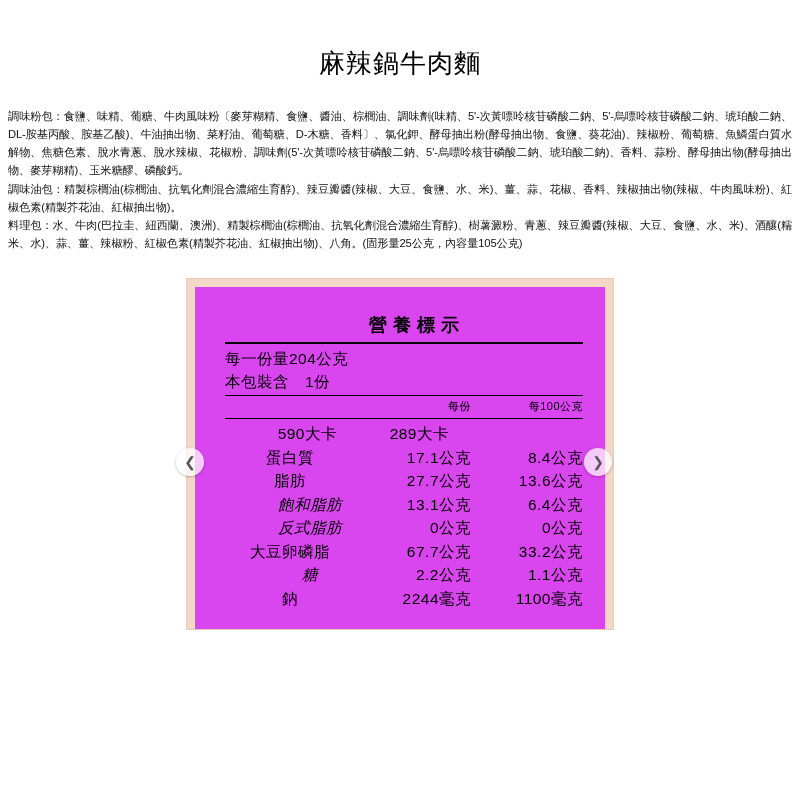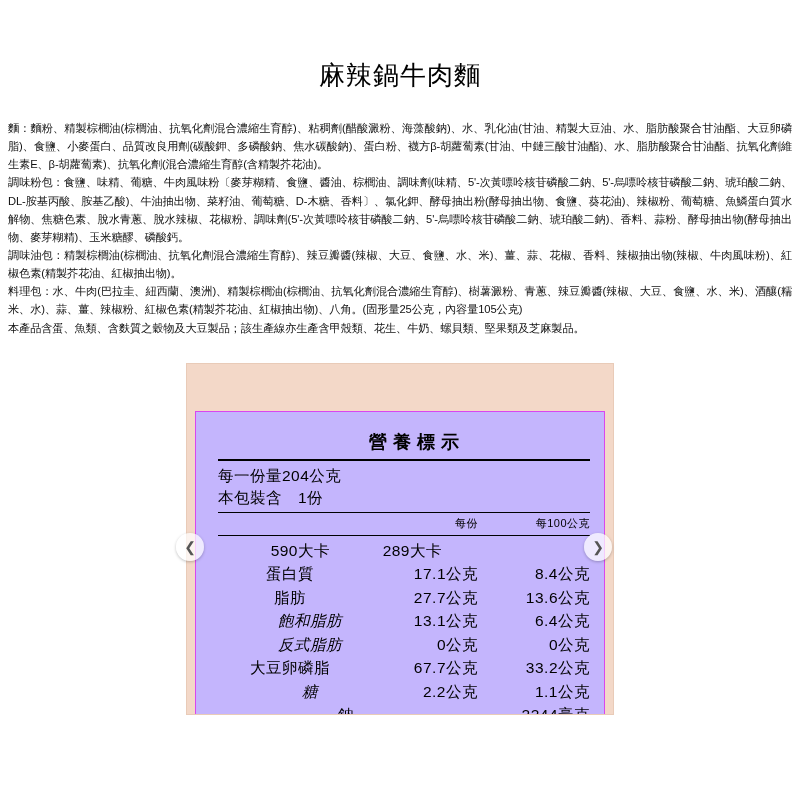--- a/index.html
+++ b/index.html
@@ -19,21 +19,21 @@
     width: 800px;
     height: 800px;
     position: relative;
     box-sizing: border-box;
   }
   .product-title {
     text-align: center;
     font-size: 26px;
     font-weight: normal;
     color: #000;
-    margin: 12px;
+    margin: 0;
     padding-top: 46px;
     letter-spacing: 1px;
   }
   .ingredients {
     margin: 26px 8px 0 8px;
     font-size: 11.2px;
     line-height: 1.62;
     color: #111;
     letter-spacing: -0.1px;
     text-align: justify;
@@ -61,24 +61,23 @@
     border: 1px solid #e9cbb8;
     box-sizing: border-box;
     overflow: hidden;
   }
   .photo-redframe {
     position: absolute;
     left: 8px;
     top: 8px;
     right: 8px;
     bottom: -30px;
-    border: 1px solid #d946ef;
-    background: #c4b5fd;
+    border: 8px solid #d946ef;
+    background: #d946ef;
     box-sizing: border-box;
-    margin-top: 39px;
   }
   .label-inner {
     position: absolute;
     left: 22px;
     top: 18px;
     right: 14px;
     bottom: 0;
     color: #000;
     font-size: 15px;
   }
@@ -148,25 +147,23 @@
   .arrow.right { left: 584px; }
 </style>
 </head>
 <body>
 
 <div class="page">
 
   <h1 class="product-title">麻辣鍋牛肉麵</h1>
 
   <div class="ingredients">
-    <p class="ing-line">麵：麵粉、精製棕櫚油(棕櫚油、抗氧化劑混合濃縮生育醇)、粘稠劑(醋酸澱粉、海藻酸鈉)、水、乳化油(甘油、精製大豆油、水、脂肪酸聚合甘油酯、大豆卵磷脂)、食鹽、小麥蛋白、品質改良用劑(碳酸鉀、多磷酸鈉、焦水碳酸鈉)、蛋白粉、襪方β-胡蘿蔔素(甘油、中鏈三酸甘油酯)、水、脂肪酸聚合甘油酯、抗氧化劑維生素E、β-胡蘿蔔素)、抗氧化劑(混合濃縮生育醇(含精製芥花油)。</p>
     <p class="ing-line ing-indent">調味粉包：食鹽、味精、葡糖、牛肉風味粉〔麥芽糊精、食鹽、醬油、棕櫚油、調味劑(味精、5'-次黃嘌呤核苷磷酸二鈉、5'-烏嘌呤核苷磷酸二鈉、琥珀酸二鈉、DL-胺基丙酸、胺基乙酸)、牛油抽出物、菜籽油、葡萄糖、D-木糖、香料〕、氯化鉀、酵母抽出粉(酵母抽出物、食鹽、葵花油)、辣椒粉、葡萄糖、魚鱗蛋白質水解物、焦糖色素、脫水青蔥、脫水辣椒、花椒粉、調味劑(5'-次黃嘌呤核苷磷酸二鈉、5'-烏嘌呤核苷磷酸二鈉、琥珀酸二鈉)、香料、蒜粉、酵母抽出物(酵母抽出物、麥芽糊精)、玉米糖醪、磷酸鈣。</p>
     <p class="ing-line ing-indent">調味油包：精製棕櫚油(棕櫚油、抗氧化劑混合濃縮生育醇)、辣豆瓣醬(辣椒、大豆、食鹽、水、米)、薑、蒜、花椒、香料、辣椒抽出物(辣椒、牛肉風味粉)、紅椒色素(精製芥花油、紅椒抽出物)。</p>
     <p class="ing-line ing-indent">料理包：水、牛肉(巴拉圭、紐西蘭、澳洲)、精製棕櫚油(棕櫚油、抗氧化劑混合濃縮生育醇)、樹薯澱粉、青蔥、辣豆瓣醬(辣椒、大豆、食鹽、水、米)、酒釀(糯米、水)、蒜、薑、辣椒粉、紅椒色素(精製芥花油、紅椒抽出物)、八角。(固形量25公克，內容量105公克)</p>
-    <p class="ing-line">本產品含蛋、魚類、含麩質之穀物及大豆製品；該生產線亦生產含甲殼類、花生、牛奶、螺貝類、堅果類及芝麻製品。</p>
   </div>
 
   <div class="nutrition-wrap">
 
     <div class="nutrition-photo">
       <div class="photo-redframe">
         <div class="label-inner">
 
           <div class="label-title">營養標示</div>
           <hr class="hr-thick">
@@ -213,20 +210,21 @@
             <div class="v2">33.2公克</div>
           </div>
           <div class="nrow sub">
             <div class="nm">糖</div>
             <div class="v1">2.2公克</div>
             <div class="v2">1.1公克</div>
           </div>
           <div class="nrow">
             <div class="nm">鈉</div>
             <div class="v1">2244毫克</div>
+            <div class="v2">1100毫克</div>
           </div>
 
         </div>
       </div>
     </div>
 
     <div class="arrow left">
       <span>❮</span>
     </div>
     <div class="arrow right">

